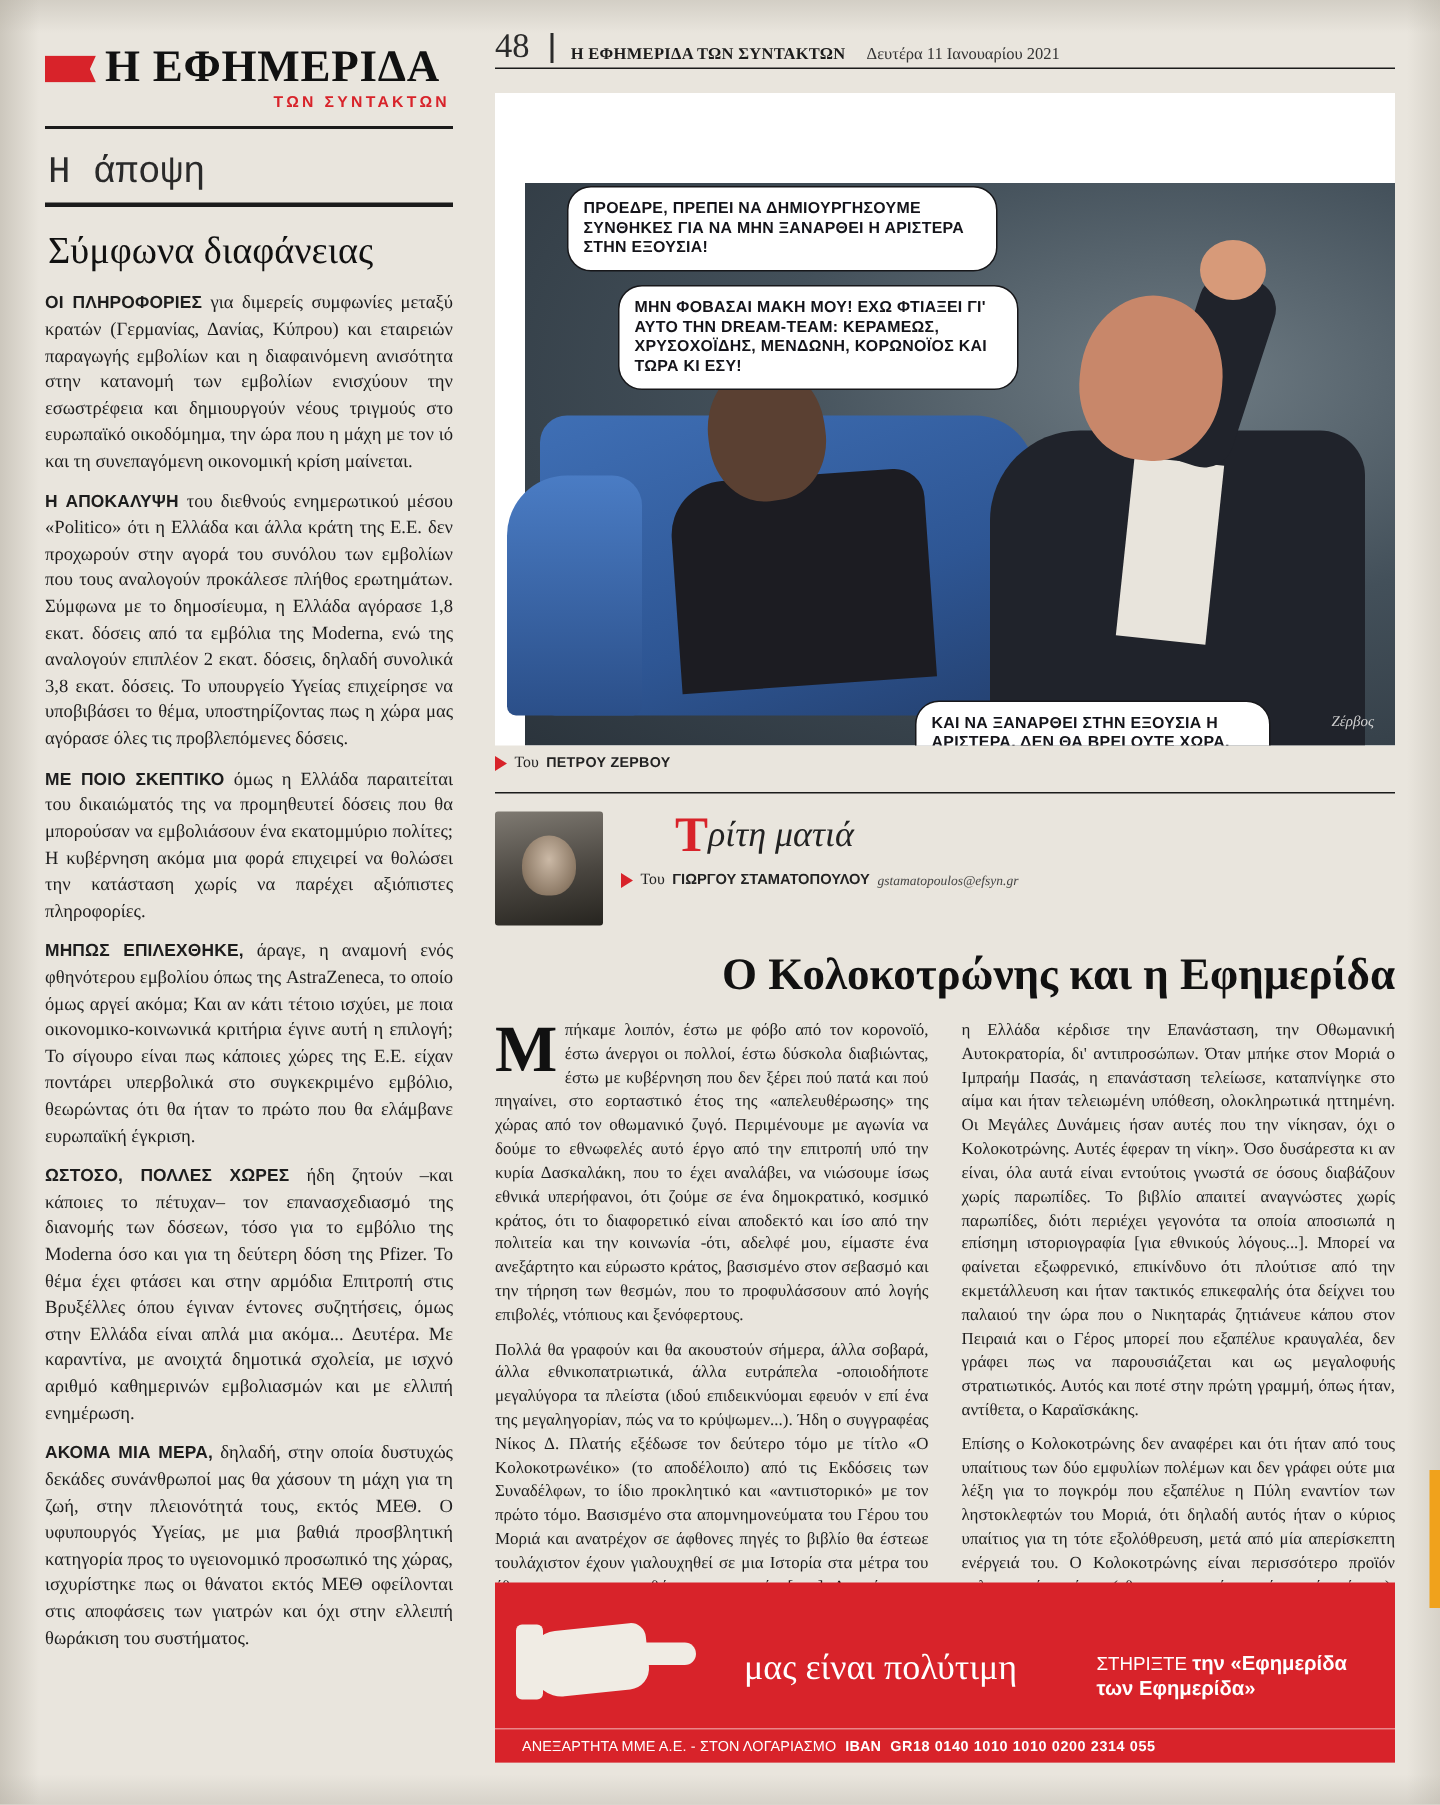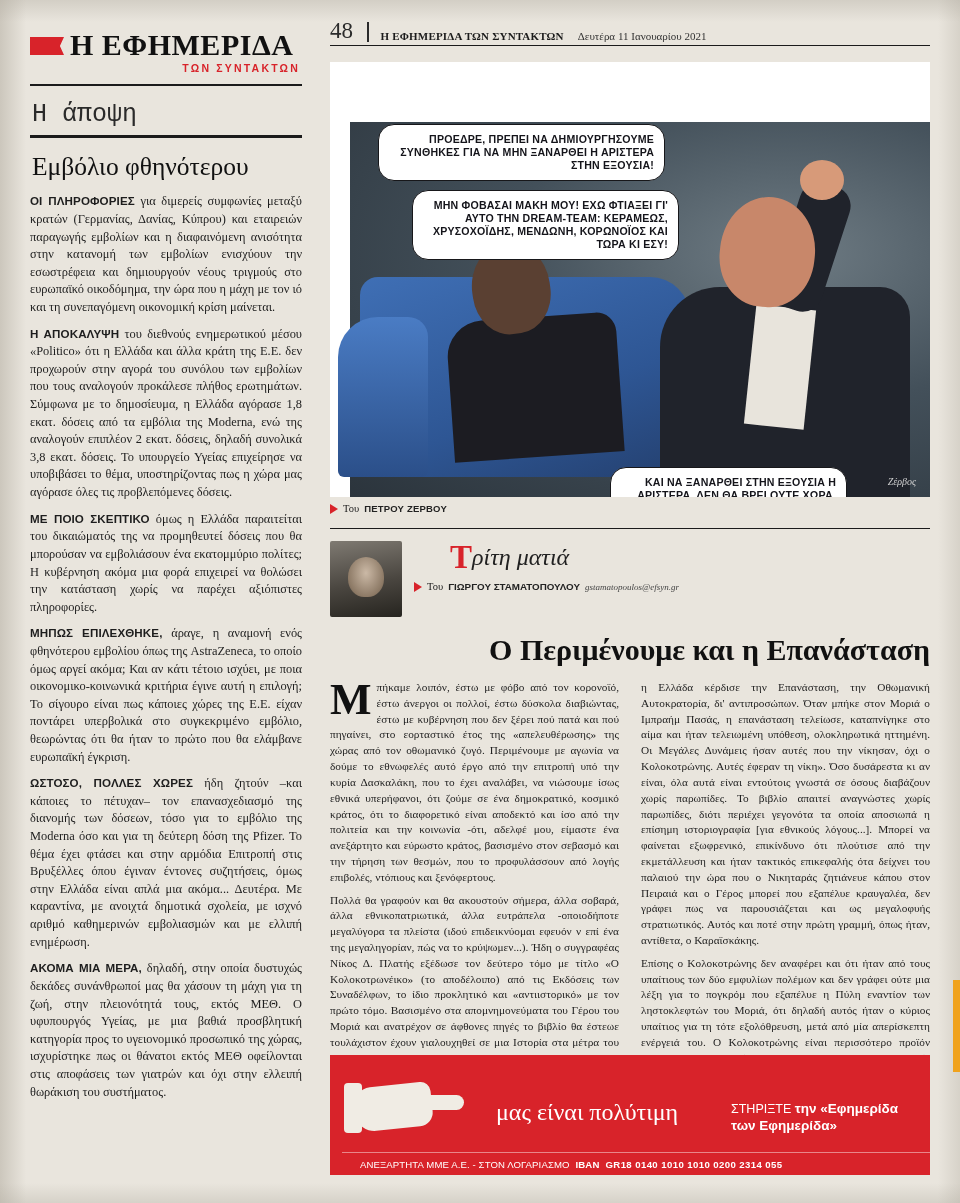--- a/index.html
+++ b/index.html
@@ -162,21 +162,20 @@
   }
 
   
   .cartoon-wrap {
     position: relative;
     margin-top: 16px;
     width: 600px;
     height: 435px;
     background: #ffffff;
     overflow: hidden;
-    text-align: right;
   }
   .cartoon-photo {
     position: absolute;
     left: 20px;
     top: 60px;
     width: 580px;
     height: 375px;
     background:
       radial-gradient(ellipse at 75% 35%, #6f7c84 0%, #43505a 45%, #2b343c 100%);
   }
@@ -495,21 +494,21 @@
     width: 185px;
     font-family: "Liberation Sans", sans-serif;
     font-size: 12.5px;
     line-height: 1.25;
     color: #fff;
     text-align: left;
   }
   .ad-r1 b { font-size: 13.5px; }
   .ad-bottom {
     position: absolute;
-    left: 12px;
+    left: 0;
     bottom: 0;
     width: 100%;
     height: 22px;
     background: #d8232a;
     border-top: 1px solid rgba(255,255,255,0.45);
     font-family: "Liberation Sans", sans-serif;
     font-size: 9.6px;
     color: #fff;
     display: flex;
     align-items: center;
@@ -531,21 +530,21 @@
   <div class="left-col">
 
     <div class="masthead">
       <div class="mast-flag"></div>
       <div class="mast-title">Η ΕΦΗΜΕΡΙΔΑ</div>
       <div class="mast-sub">ΤΩΝ ΣΥΝΤΑΚΤΩΝ</div>
     </div>
 
     <div class="opinion-label">Η άποψη</div>
     <div class="rule-black"></div>
-    <h1 class="headline-left">Εμβόλιο φθηνότερου</h1>
+    <h1 class="headline-left">Σύμφωνα διαφάνειας</h1>
 
     <p class="body-left">
       <span class="lead-bold">ΟΙ ΠΛΗΡΟΦΟΡΙΕΣ</span><span> για διμερείς συμφωνίες μεταξύ κρατών (Γερμανίας, Δανίας, Κύπρου) και εταιρειών παραγωγής εμβολίων και η διαφαινόμενη ανισότητα στην κατανομή των εμβολίων ενισχύουν την εσωστρέφεια και δημιουργούν νέους τριγμούς στο ευρωπαϊκό οικοδόμημα, την ώρα που η μάχη με τον ιό και τη συνεπαγόμενη οικονομική κρίση μαίνεται.</span>
     </p>
     <p class="body-left">
       <span class="lead-bold">Η ΑΠΟΚΑΛΥΨΗ</span><span> του διεθνούς ενημερωτικού μέσου «Politico» ότι η Ελλάδα και άλλα κράτη της Ε.Ε. δεν προχωρούν στην αγορά του συνόλου των εμβολίων που τους αναλογούν προκάλεσε πλήθος ερωτημάτων. Σύμφωνα με το δημοσίευμα, η Ελλάδα αγόρασε 1,8 εκατ. δόσεις από τα εμβόλια της Moderna, ενώ της αναλογούν επιπλέον 2 εκατ. δόσεις, δηλαδή συνολικά 3,8 εκατ. δόσεις. Το υπουργείο Υγείας επιχείρησε να υποβιβάσει το θέμα, υποστηρίζοντας πως η χώρα μας αγόρασε όλες τις προβλεπόμενες δόσεις.</span>
     </p>
     <p class="body-left">
       <span class="lead-bold">ΜΕ ΠΟΙΟ ΣΚΕΠΤΙΚΟ</span><span> όμως η Ελλάδα παραιτείται του δικαιώματός της να προμηθευτεί δόσεις που θα μπορούσαν να εμβολιάσουν ένα εκατομμύριο πολίτες; Η κυβέρνηση ακόμα μια φορά επιχειρεί να θολώσει την κατάσταση χωρίς να παρέχει αξιόπιστες πληροφορίες.</span>
     </p>
@@ -599,21 +598,21 @@
         <span class="drop">Τ</span><span>ρίτη ματιά</span>
       </div>
       <div class="byline">
         <span class="tri-red"></span>
         <span>Του</span>
         <span class="byline-name">ΓΙΩΡΓΟΥ ΣΤΑΜΑΤΟΠΟΥΛΟΥ</span>
         <span class="byline-mail">gstamatopoulos@efsyn.gr</span>
       </div>
     </div>
 
-    <h2 class="feature-title">Ο Περιμένουμε και η Επανάσταση</h2>
+    <h2 class="feature-title">Ο Κολοκοτρώνης και η Εφημερίδα</h2>
 
     <div class="two-cols">
       <div class="col">
         <p class="dropcap-para">Μπήκαμε λοιπόν, έστω με φόβο από τον κορονοϊό, έστω άνεργοι οι πολλοί, έστω δύσκολα διαβιώντας, έστω με κυβέρνηση που δεν ξέρει πού πατά και πού πηγαίνει, στο εορταστικό έτος της «απελευθέρωσης» της χώρας από τον οθωμανικό ζυγό. Περιμένουμε με αγωνία να δούμε το εθνωφελές αυτό έργο από την επιτροπή υπό την κυρία Δασκαλάκη, που το έχει αναλάβει, να νιώσουμε ίσως εθνικά υπερήφανοι, ότι ζούμε σε ένα δημοκρατικό, κοσμικό κράτος, ότι το διαφορετικό είναι αποδεκτό και ίσο από την πολιτεία και την κοινωνία -ότι, αδελφέ μου, είμαστε ένα ανεξάρτητο και εύρωστο κράτος, βασισμένο στον σεβασμό και την τήρηση των θεσμών, που το προφυλάσσουν από λογής επιβολές, ντόπιους και ξενόφερτους.</p>
         <p>Πολλά θα γραφούν και θα ακουστούν σήμερα, άλλα σοβαρά, άλλα εθνικοπατριωτικά, άλλα ευτράπελα -οποιοδήποτε μεγαλύγορα τα πλείστα (ιδού επιδεικνύομαι εφευόν ν επί ένα της μεγαληγορίαν, πώς να το κρύψωμεν...). Ήδη ο συγγραφέας Νίκος Δ. Πλατής εξέδωσε τον δεύτερο τόμο με τίτλο «Ο Κολοκοτρωνέικο» (το αποδέλοιπο) από τις Εκδόσεις των Συναδέλφων, το ίδιο προκλητικό και «αντιιστορικό» με τον πρώτο τόμο. Βασισμένο στα απομνημονεύματα του Γέρου του Μοριά και ανατρέχον σε άφθονες πηγές το βιβλίο θα έστεωε τουλάχιστον έχουν γιαλουχηθεί σε μια Ιστορία στα μέτρα του έθνους και στα κατορθώματα των ημών [μας]. Δεν είναι και τόσο ευχάριστο να διαβάζει κανείς (αλλά είναι η αλήθεια) ότι «η επανάσταση πέτυχε μέσα και μόνο γιατί το θέλουν οι ξένες Δυνάμεις, επειδή τα κανόνια τους βύθισαν τα πλοία του εχθρού μας».</p>
         <p>Διαβάζουμε ενδεικτικά σε μία υποσημείωση: «Στην ουσία,</p>
       </div>
       <div class="col">
         <p>η Ελλάδα κέρδισε την Επανάσταση, την Οθωμανική Αυτοκρατορία, δι' αντιπροσώπων. Όταν μπήκε στον Μοριά ο Ιμπραήμ Πασάς, η επανάσταση τελείωσε, καταπνίγηκε στο αίμα και ήταν τελειωμένη υπόθεση, ολοκληρωτικά ηττημένη. Οι Μεγάλες Δυνάμεις ήσαν αυτές που την νίκησαν, όχι ο Κολοκοτρώνης. Αυτές έφεραν τη νίκη». Όσο δυσάρεστα κι αν είναι, όλα αυτά είναι εντούτοις γνωστά σε όσους διαβάζουν χωρίς παρωπίδες. Το βιβλίο απαιτεί αναγνώστες χωρίς παρωπίδες, διότι περιέχει γεγονότα τα οποία αποσιωπά η επίσημη ιστοριογραφία [για εθνικούς λόγους...]. Μπορεί να φαίνεται εξωφρενικό, επικίνδυνο ότι πλούτισε από την εκμετάλλευση και ήταν τακτικός επικεφαλής ότα δείχνει του παλαιού την ώρα που ο Νικηταράς ζητιάνευε κάπου στον Πειραιά και ο Γέρος μπορεί που εξαπέλυε κραυγαλέα, δεν γράφει πως να παρουσιάζεται και ως μεγαλοφυής στρατιωτικός. Αυτός και ποτέ στην πρώτη γραμμή, όπως ήταν, αντίθετα, ο Καραϊσκάκης.</p>
         <p>Επίσης ο Κολοκοτρώνης δεν αναφέρει και ότι ήταν από τους υπαίτιους των δύο εμφυλίων πολέμων και δεν γράφει ούτε μια λέξη για το πογκρόμ που εξαπέλυε η Πύλη εναντίον των ληστοκλεφτών του Μοριά, ότι δηλαδή αυτός ήταν ο κύριος υπαίτιος για τη τότε εξολόθρευση, μετά από μία απερίσκεπτη ενέργειά του. Ο Κολοκοτρώνης είναι περισσότερο προϊόν πολιτισμικής μνήμης (εθνοπατριωτικής, κυρίως χρήσιμότερα), και δεν αμφισβητείται ο ρόλος του στην εξέγερση. Στο βιβλίο αναφέρονται κι άλλες αλήθειες, που ίσως ενοχλήσουν τους τρίχα -λέει κάπου ότι ο Οδυσσέας Ανδρούτσος βίασε δημόσια κάποιον ονομάτι Πασπάλη...</p>

